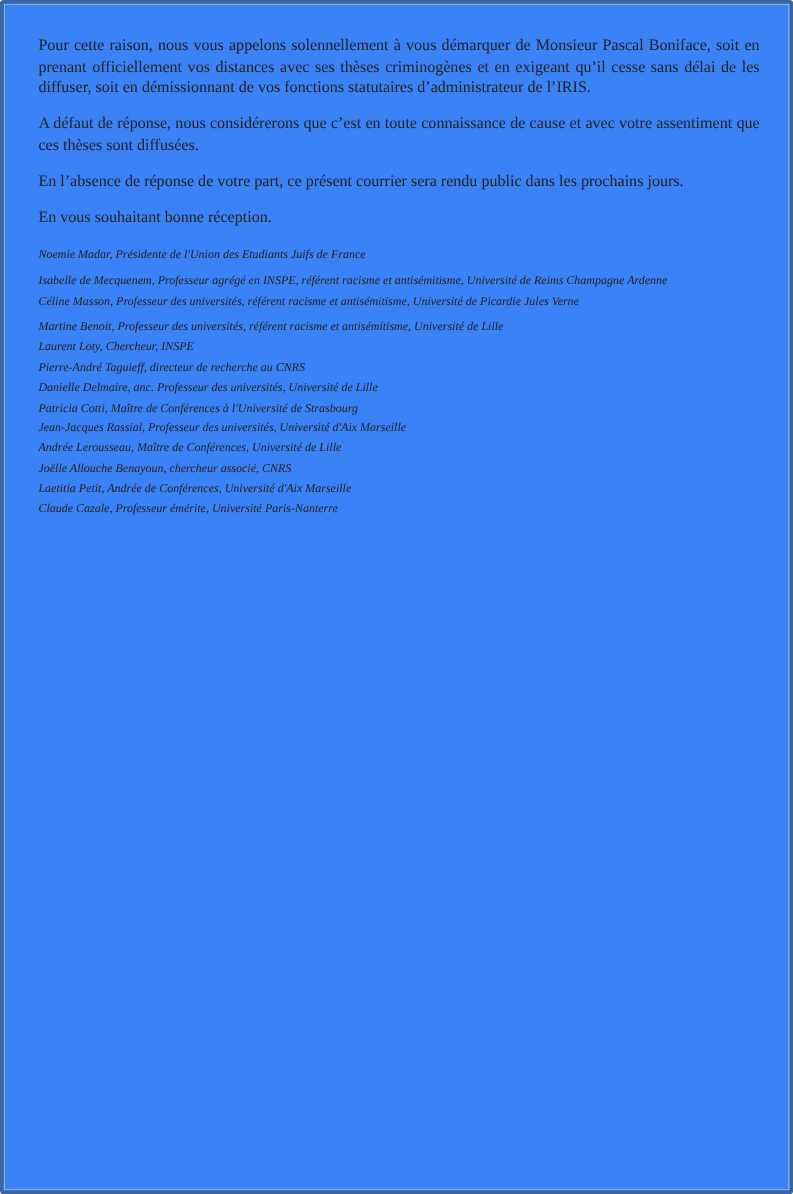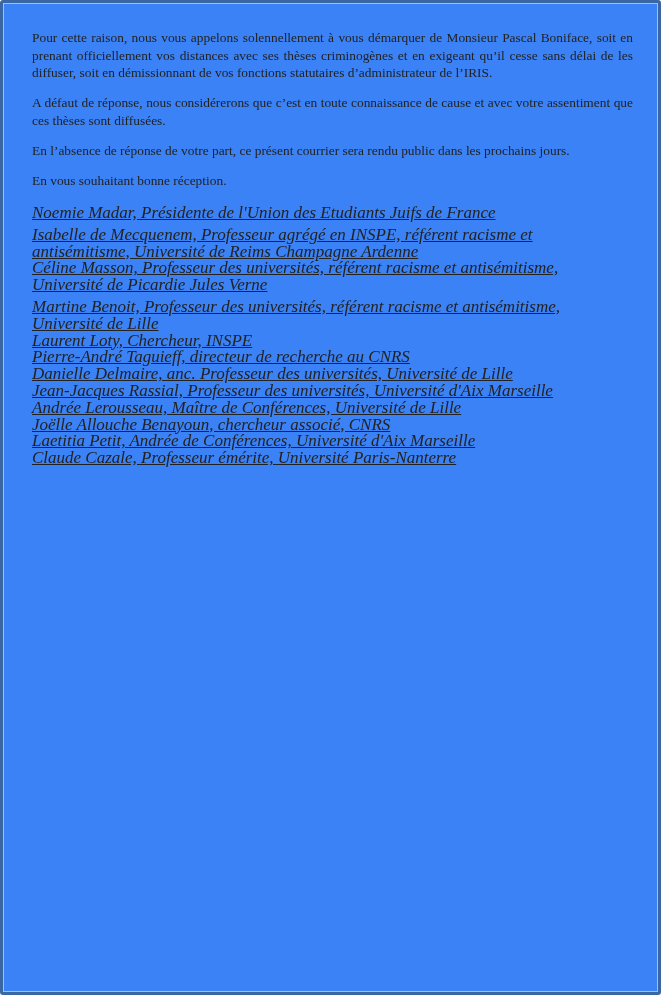--- a/index.html
+++ b/index.html
@@ -15,21 +15,21 @@
   .content {
     position: absolute; left: 29px; top: 26px; width: 601px;
     font-family: "Liberation Serif", "DejaVu Serif", serif;
     color: #222222;
   }
   .para {
     font-size: 13.4px; line-height: 17.5px;
     text-align: justify; margin: 0 0 12.5px 0;
   }
   .para.tight { margin-bottom: 12px; }
-  .signatories { margin-top: 16px; font-style: italic; font-size: 17px; line-height: 16.8px; text-decoration: underline; }
+  .signatories { margin-top: 16px; font-style: italic; font-size: 10px; line-height: 16.8px; }
   .sig { margin: 0; }
   .sig.gap { margin-bottom: 5px; }
 </style>
 </head>
 <body>
 
 <div class="frame">
   <div class="content">
     <p class="para">Pour cette raison, nous vous appelons solennellement à vous démarquer de Monsieur Pascal Boniface, soit en prenant officiellement vos distances avec ses thèses criminogènes et en exigeant qu’il cesse sans délai de les diffuser, soit en démissionnant de vos fonctions statutaires d’administrateur de l’IRIS.</p>
     <p class="para">A défaut de réponse, nous considérerons que c’est en toute connaissance de cause et avec votre assentiment que ces thèses sont diffusées.</p>
@@ -37,20 +37,21 @@
     <p class="para tight">En vous souhaitant bonne réception.</p>
 
     <div class="signatories">
       <p class="sig gap">Noemie Madar, Présidente de l'Union des Etudiants Juifs de France</p>
       <p class="sig">Isabelle de Mecquenem, Professeur agrégé en INSPE, référent racisme et antisémitisme, Université de Reims Champagne Ardenne</p>
       <p class="sig gap">Céline Masson, Professeur des universités, référent racisme et antisémitisme, Université de Picardie Jules Verne</p>
       <p class="sig">Martine Benoit, Professeur des universités, référent racisme et antisémitisme, Université de Lille</p>
       <p class="sig">Laurent Loty, Chercheur, INSPE</p>
       <p class="sig">Pierre-André Taguieff, directeur de recherche au CNRS</p>
       <p class="sig">Danielle Delmaire, anc. Professeur des universités, Université de Lille</p>
+      <p class="sig">Patricia Cotti, Maître de Conférences à l'Université de Strasbourg</p>
       <p class="sig">Jean-Jacques Rassial, Professeur des universités, Université d'Aix Marseille</p>
       <p class="sig">Andrée Lerousseau, Maître de Conférences, Université de Lille</p>
       <p class="sig">Joëlle Allouche Benayoun, chercheur associé, CNRS</p>
       <p class="sig">Laetitia Petit, Andrée de Conférences, Université d'Aix Marseille</p>
       <p class="sig">Claude Cazale, Professeur émérite, Université Paris-Nanterre</p>
     </div>
   </div>
 </div>
 
 </body></html>

